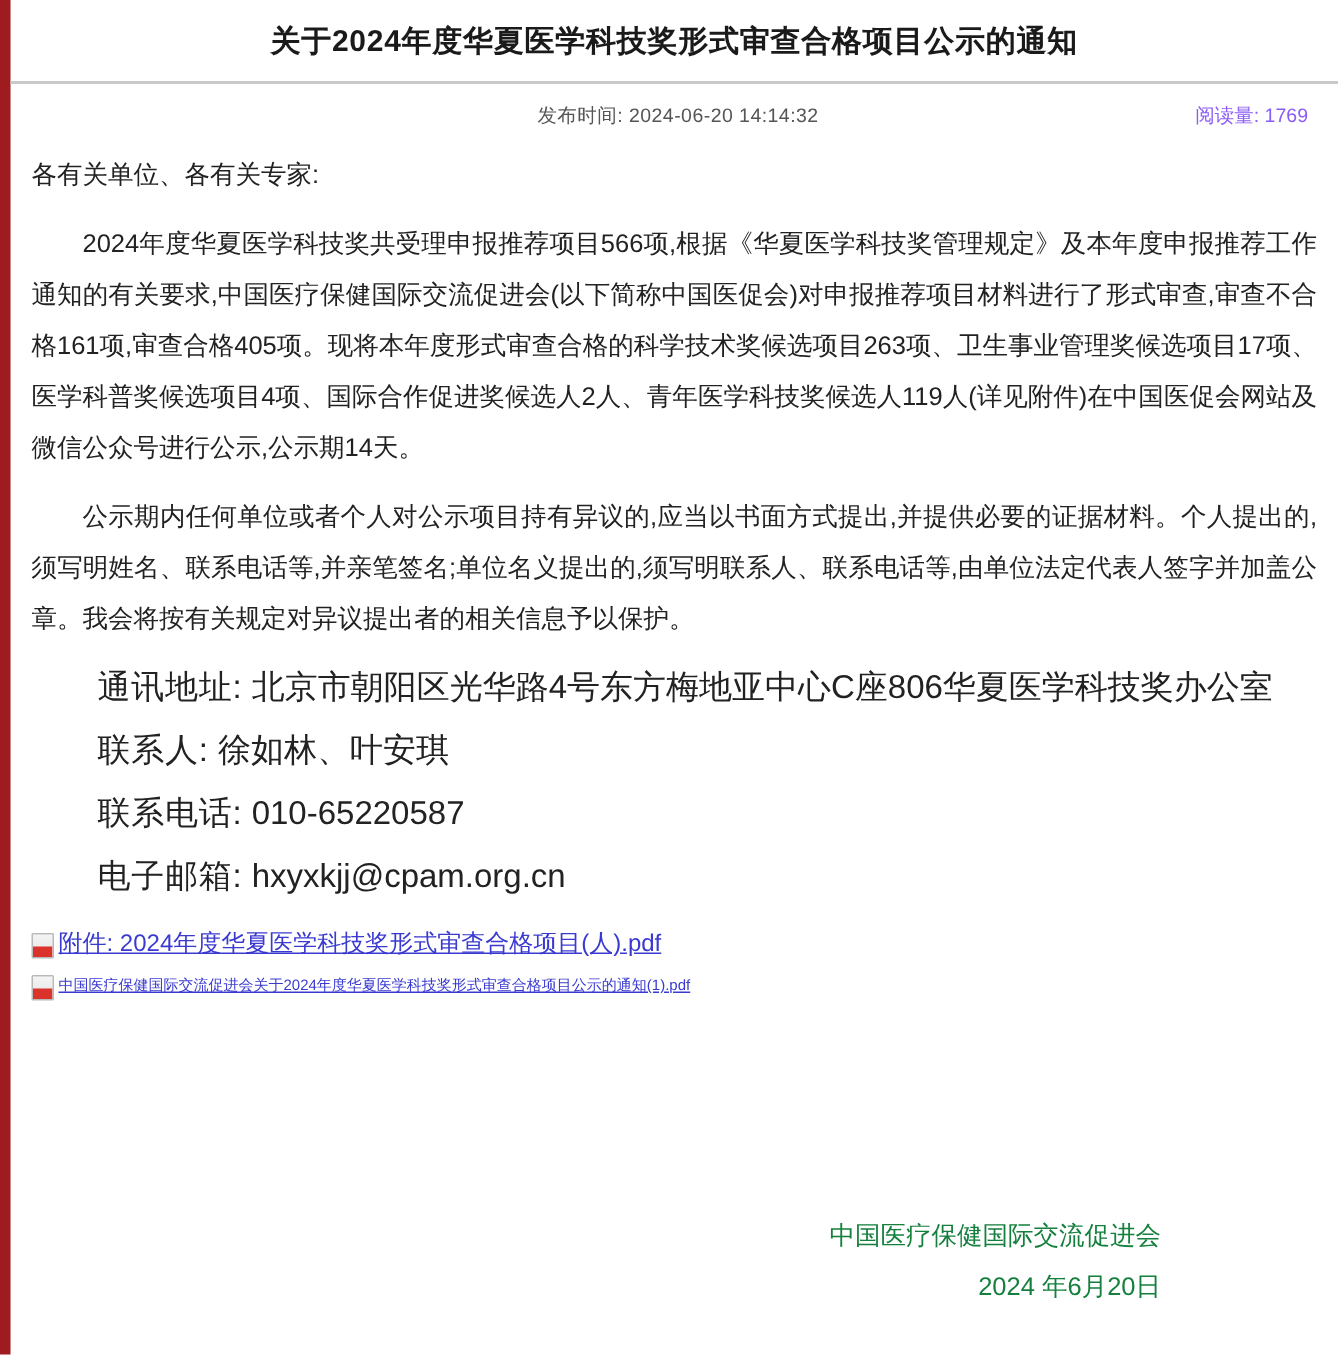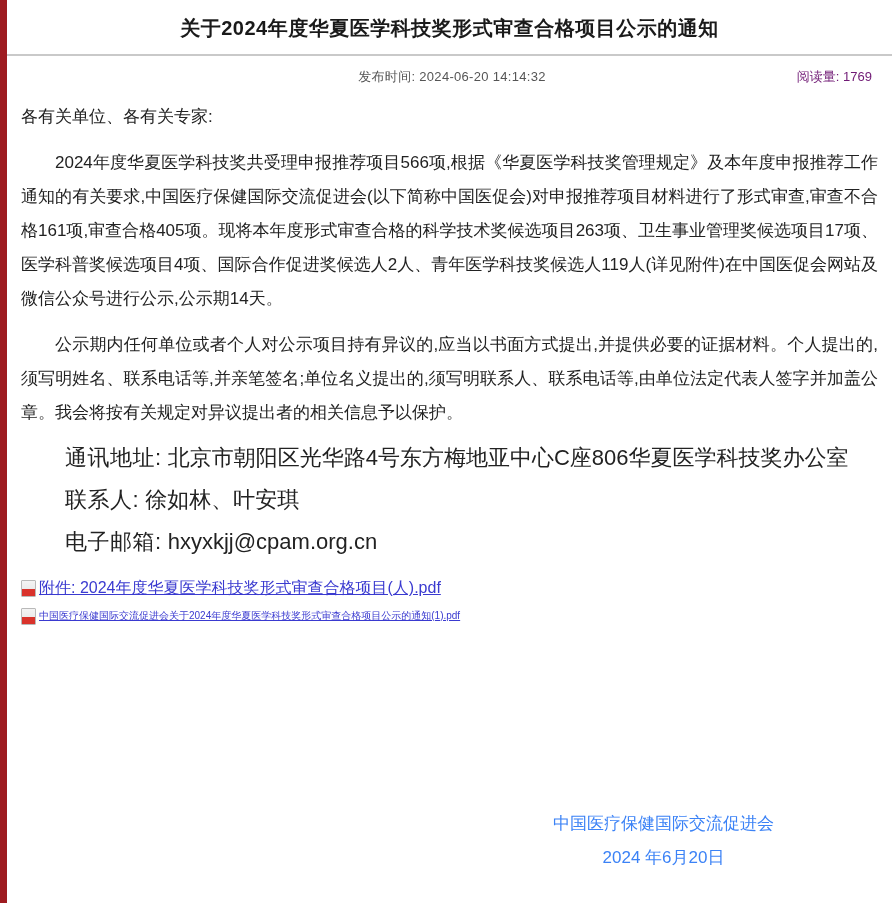--- a/index.html
+++ b/index.html
@@ -63,21 +63,21 @@
     text-align: center;
     font-size: 13px;
     color: #555555;
     letter-spacing: 0.3px;
   }
   .meta-views {
     position: absolute;
     right: 20px;
     top: 12px;
     font-size: 13px;
-    color: #701a75;
+    color: #8b5cf6;
   }
   .body-wrap {
     padding: 4px 14px 0 14px;
     font-size: 17px;
     line-height: 34px;
     color: #222222;
   }
   p.para {
     margin: 0 0 12px 0;
     text-align: justify;
@@ -132,24 +132,24 @@
     font-size: 16px;
     cursor: pointer;
   }
   .attach-link.second {
     font-size: 10px;
   }
   .signature {
     position: absolute;
     right: 22px;
     bottom: 28px;
-    text-align: center;
+    text-align: right;
     font-size: 17px;
     line-height: 34px;
-    color: #3b82f6;
+    color: #15803d;
   }
 </style>
 </head>
 <body>
 
 <div class="page">
 
   <div class="left-bar"></div>
 
   <div class="content">
@@ -179,20 +179,24 @@
       <div class="contact-line">
         <span class="lbl">通讯地址:</span>
         <span>北京市朝阳区光华路4号东方梅地亚中心C座806华夏医学科技奖办公室</span>
       </div>
 
       <div class="contact-line">
         <span class="lbl">联系人:</span>
         <span>徐如林、叶安琪</span>
       </div>
 
+      <div class="contact-line">
+        <span class="lbl">联系电话:</span>
+        <span>010-65220587</span>
+      </div>
 
       <div class="contact-line">
         <span class="lbl">电子邮箱:</span>
         <span>hxyxkjj@cpam.org.cn</span>
       </div>
 
     </div>
 
     <div class="attachments">
 

